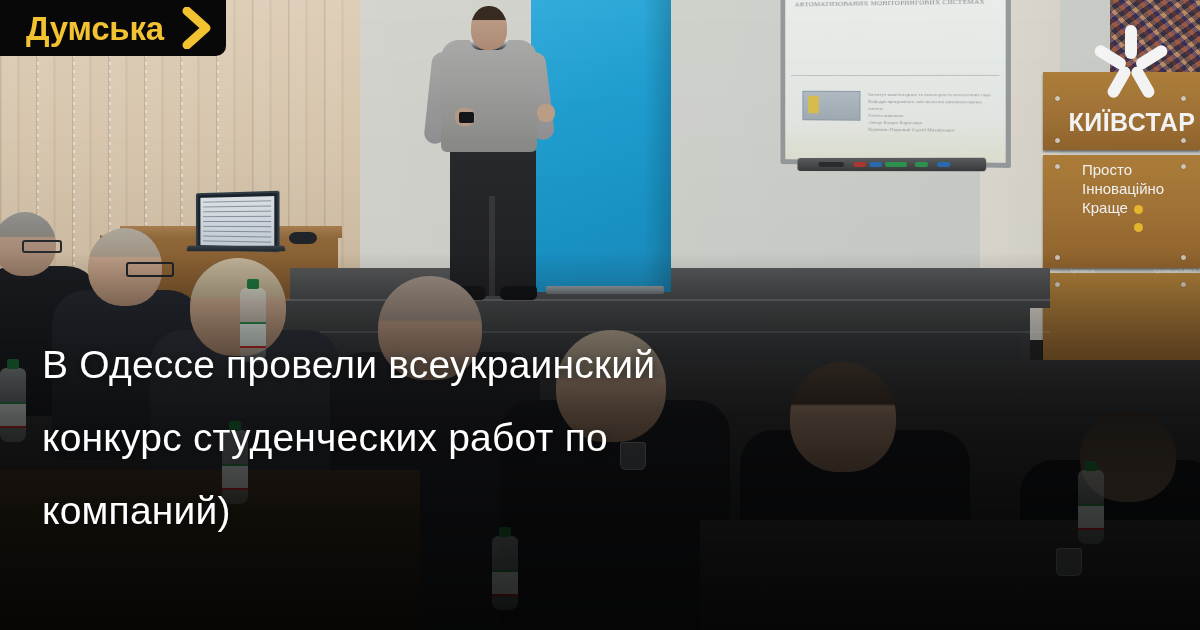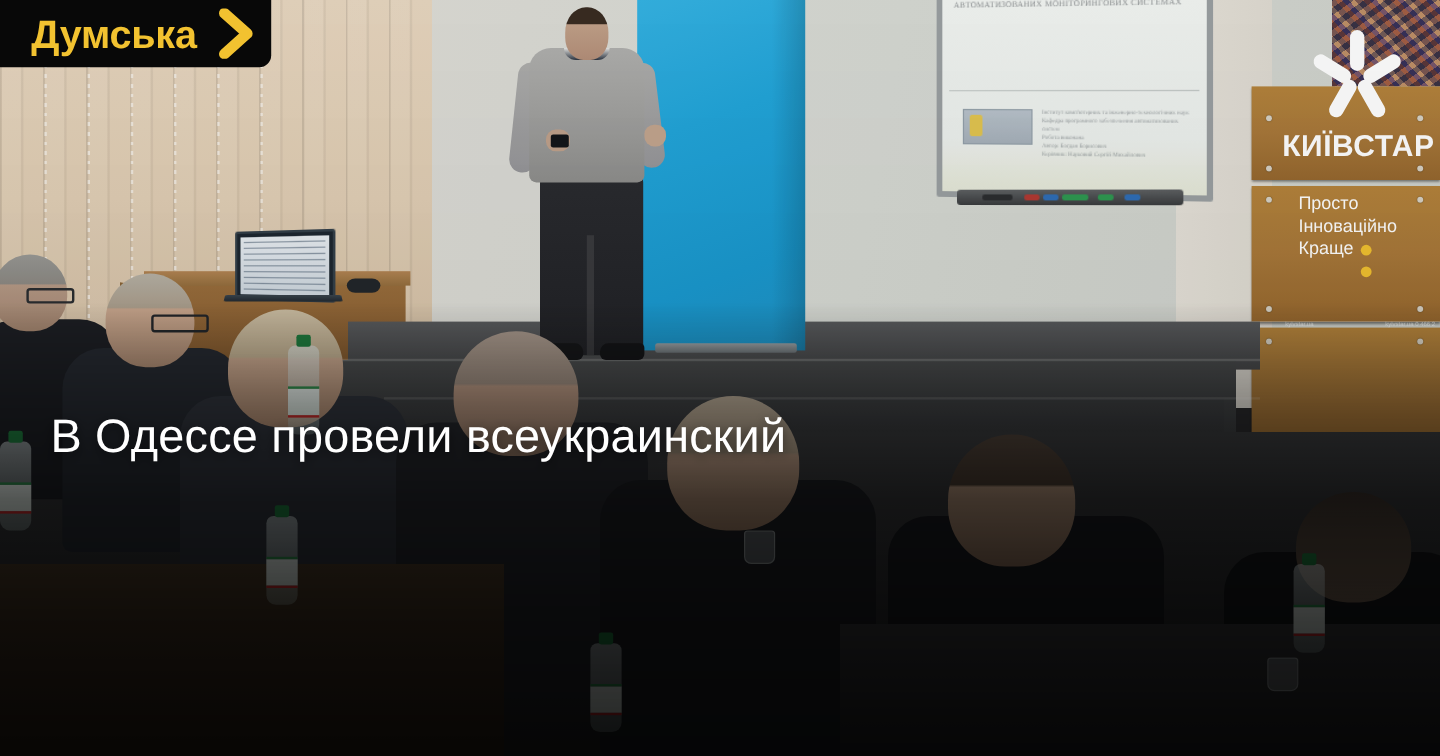--- a/index.html
+++ b/index.html
@@ -587,15 +587,17 @@
 
   <div class="logo">
     <span class="logo-text">Думська</span>
     <svg class="logo-chevron" viewBox="0 0 30 42">
       <polyline points="5,4 24,21 5,38" fill="none" stroke="#f2c230" stroke-width="9" stroke-linecap="round" stroke-linejoin="round"></polyline>
     </svg>
   </div>
 
   <h1 class="headline">
     <div>В Одессе провели всеукраинский</div>
+    <div>конкурс студенческих работ по</div>
+    <div>компаний)</div>
   </h1>
 
 </div>
 
 </body></html>

